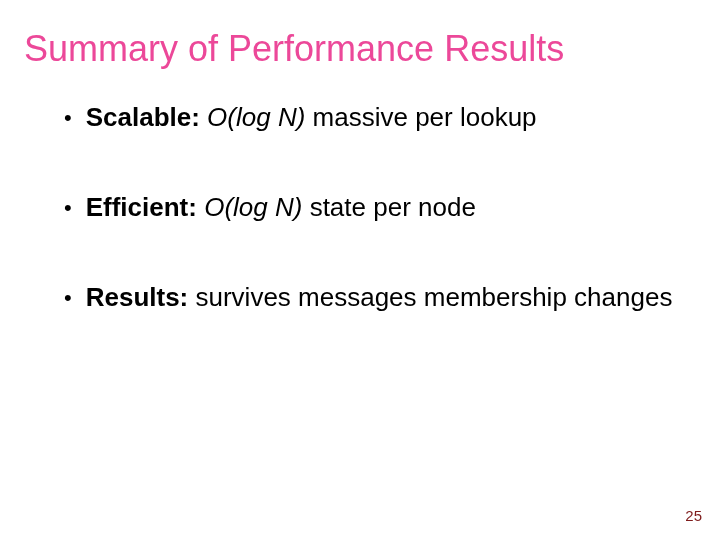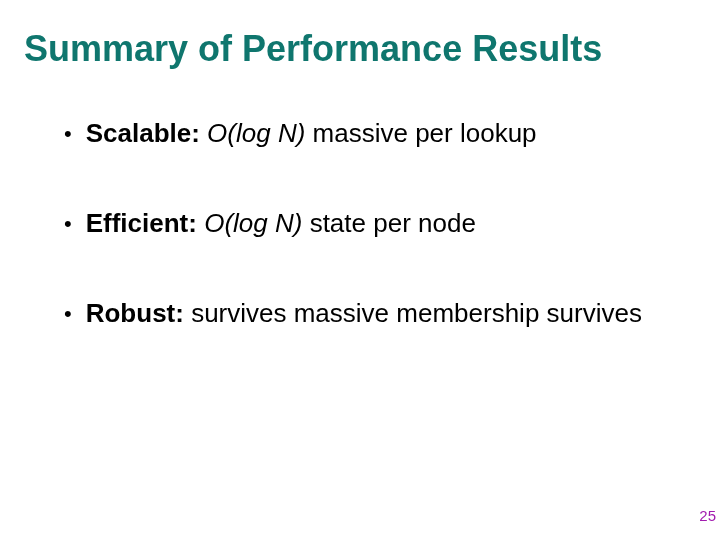--- a/index.html
+++ b/index.html
@@ -16,24 +16,24 @@
       overflow: hidden;
     }
     .slide {
       width: 100%;
       height: 100%;
       padding: 28px 24px 0 24px;
       position: relative;
     }
     .title {
       font-size: 36px;
-      font-weight: bold;
-      color: #0f766e;
+      font-weight: normal;
+      color: #ec4899;
       line-height: 1.15;
-      margin-bottom: 48px;
+      margin-bottom: 32px;
     }
     .content {
       padding-left: 40px;
     }
     .bullet-item {
       display: flex;
       align-items: flex-start;
       margin-bottom: 56px;
       font-size: 26px;
       color: #000000;
@@ -50,23 +50,23 @@
     }
     .bullet-label {
       font-weight: bold;
     }
     .italic {
       font-style: italic;
     }
     .page-number {
       position: absolute;
       bottom: 16px;
-      right: 4px;
+      right: 18px;
       font-size: 15px;
-      color: #a21caf;
+      color: #7f1d1d;
     }
   </style>
 </head>
 <body>
 
 <div class="slide">
   <h1 class="title">Summary of Performance Results</h1>
   <div class="content">
     <div class="bullet-item">
       <span class="bullet-marker">•</span>
@@ -78,18 +78,18 @@
     <div class="bullet-item">
       <span class="bullet-marker">•</span>
       <span class="bullet-text">
         <span class="bullet-label">Efficient:</span>
         <span> </span><span class="italic">O(log N)</span><span> state per node</span>
       </span>
     </div>
     <div class="bullet-item">
       <span class="bullet-marker">•</span>
       <span class="bullet-text">
-        <span class="bullet-label">Robust:</span><span> survives massive membership survives</span>
+        <span class="bullet-label">Results:</span><span> survives messages membership changes</span>
       </span>
     </div>
   </div>
   <div class="page-number">25</div>
 </div>
 
 </body></html>

